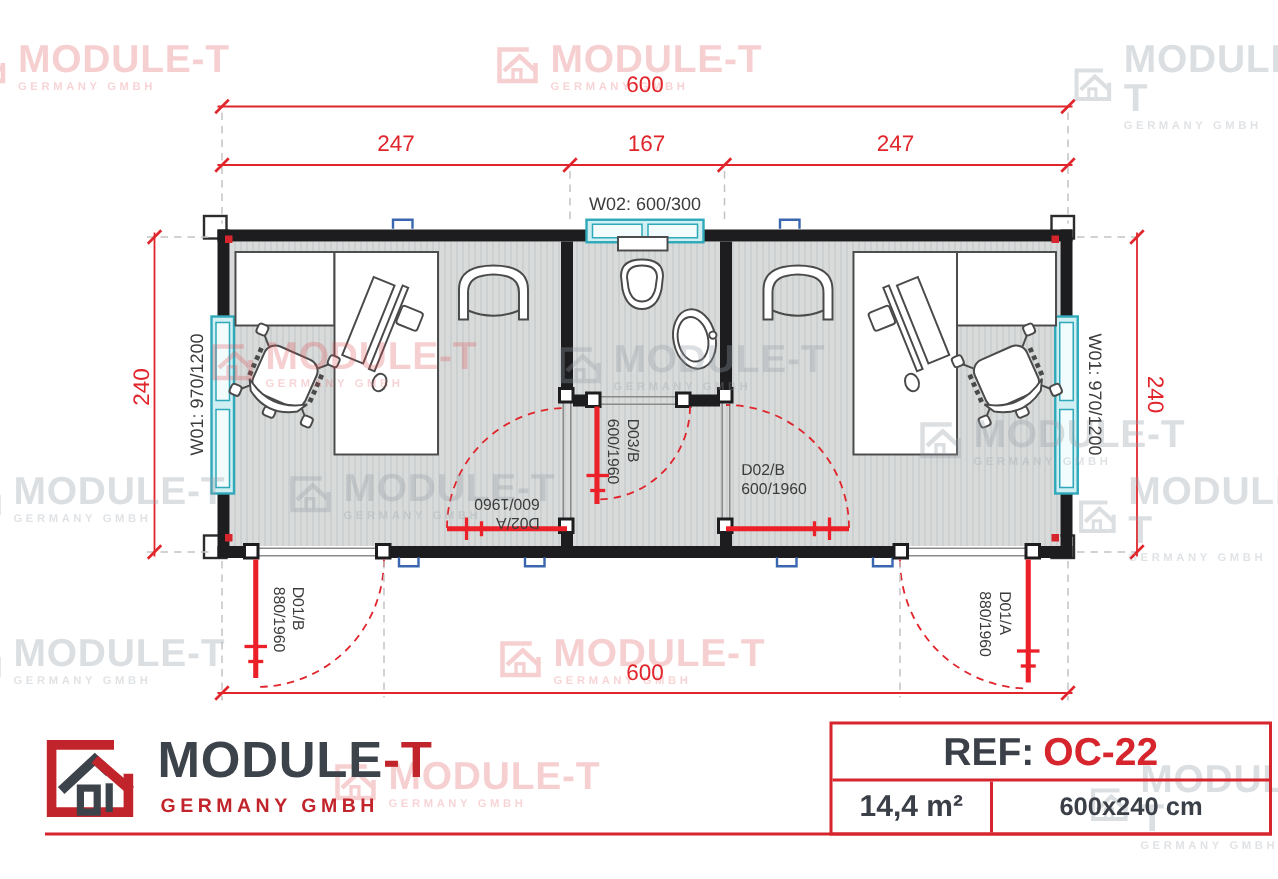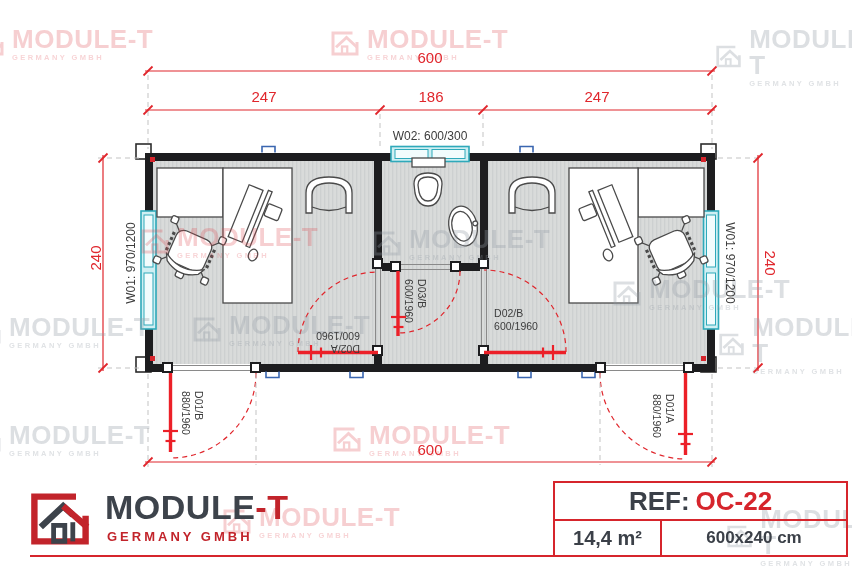--- a/index.html
+++ b/index.html
@@ -239,21 +239,21 @@
         <line x1="707.5" y1="466.5" x2="716.5" y2="457.5"></line>
       <line x1="98.5" y1="162.5" x2="107.5" y2="153.5"></line>
         <line x1="98.5" y1="372.5" x2="107.5" y2="363.5"></line>
       <line x1="753.5" y1="162.5" x2="762.5" y2="153.5"></line>
         <line x1="753.5" y1="372.5" x2="762.5" y2="363.5"></line>
     </g>
   </svg>
 
   <div class="lbl dim" style="left:430px;top:57px">600</div>
   <div class="lbl dim" style="left:264px;top:96px">247</div>
-  <div class="lbl dim" style="left:431px;top:96px">186</div>
+  <div class="lbl dim" style="left:431px;top:96px">167</div>
   <div class="lbl dim" style="left:597px;top:96px">247</div>
   <div class="lbl dim" style="left:430px;top:449px">600</div>
   <div class="lbl dim" style="left:95px;top:258px;--rot:-90deg">240</div>
   <div class="lbl dim" style="left:770px;top:263px;--rot:90deg">240</div>
 
   <div class="lbl wlab" style="left:430px;top:136px">W02: 600/300</div>
   <div class="lbl wlab" style="left:131px;top:263px;--rot:-90deg">W01: 970/1200</div>
   <div class="lbl wlab" style="left:730px;top:263px;--rot:90deg">W01: 970/1200</div>
 
   <div class="lbl door" style="left:192px;top:413px;--rot:90deg">

